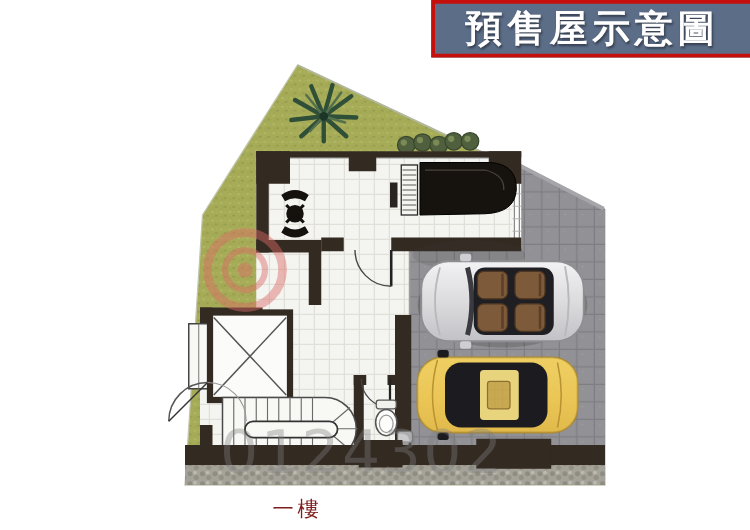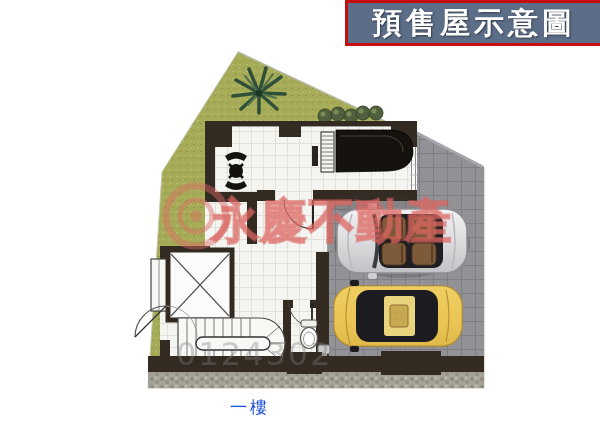--- a/index.html
+++ b/index.html
@@ -3,26 +3,26 @@
 <meta charset="utf-8">
 <style>
   html,body{margin:0;padding:0;background:#fff;}
   .canvas{position:relative;width:600px;height:424px;background:#ffffff;overflow:hidden;
           font-family:"Liberation Sans","DejaVu Sans",sans-serif;}
   .plan-svg{position:absolute;left:0;top:0;}
   .title-box{position:absolute;left:345px;top:0;width:258px;height:46px;box-sizing:border-box;
              background:#5c6d88;border:3px solid #c40f0c;display:flex;align-items:center;justify-content:center;}
   .title-text{color:#ffffff;font-size:30px;font-weight:bold;letter-spacing:4px;white-space:nowrap;
               text-shadow:1px 1px 2px rgba(0,0,0,.45);}
-  .floor-label{position:absolute;left:12px;top:396px;width:476px;text-align:center;
-               font-size:17px;letter-spacing:3px;color:#1d4ed8;}
+  .floor-label{position:absolute;left:0;top:396px;width:476px;text-align:center;
+               font-size:17px;letter-spacing:3px;color:#7f1d1d;}
   .wm-brand{position:absolute;left:212px;top:190px;font-size:47px;font-weight:bold;white-space:nowrap;
             color:rgba(240,160,155,0.20);-webkit-text-stroke:2.2px rgba(219,95,90,0.55);
             text-shadow:0 0 1px rgba(219,95,90,0.35);letter-spacing:1px;pointer-events:none;}
-  .wm-serial{position:absolute;left:176px;top:338px;font-size:32px;line-height:1;letter-spacing:2px;
+  .wm-serial{position:absolute;left:176px;top:338px;font-size:48px;line-height:1;letter-spacing:2px;
              color:rgba(125,125,125,0.38);font-family:"DejaVu Sans",sans-serif;pointer-events:none;}
 </style>
 </head>
 <body>
 
 <div class="canvas">
 
 <svg class="plan-svg" width="600" height="424" viewBox="0 0 600 424">
   <defs>
     <pattern id="grass" width="7" height="7" patternUnits="userSpaceOnUse">
@@ -255,21 +255,20 @@
     <rect x="381" y="351" width="60" height="24"></rect>
   </g>
 
   <g opacity="0.45">
     <circle cx="196" cy="216" r="30" fill="none" stroke="#dd6b66" stroke-width="7"></circle>
     <circle cx="196" cy="216" r="16" fill="none" stroke="#dd6b66" stroke-width="5"></circle>
     <circle cx="196" cy="216" r="6" fill="#dd6b66"></circle>
   </g>
 </svg>
 
-<div class="wm-brand">永慶不動產</div>
 
 <div class="wm-serial">0124302</div>
 
 <div class="title-box">
   <span class="title-text">預售屋示意圖</span>
 </div>
 
 <div class="floor-label">一樓</div>
 
 </div>

